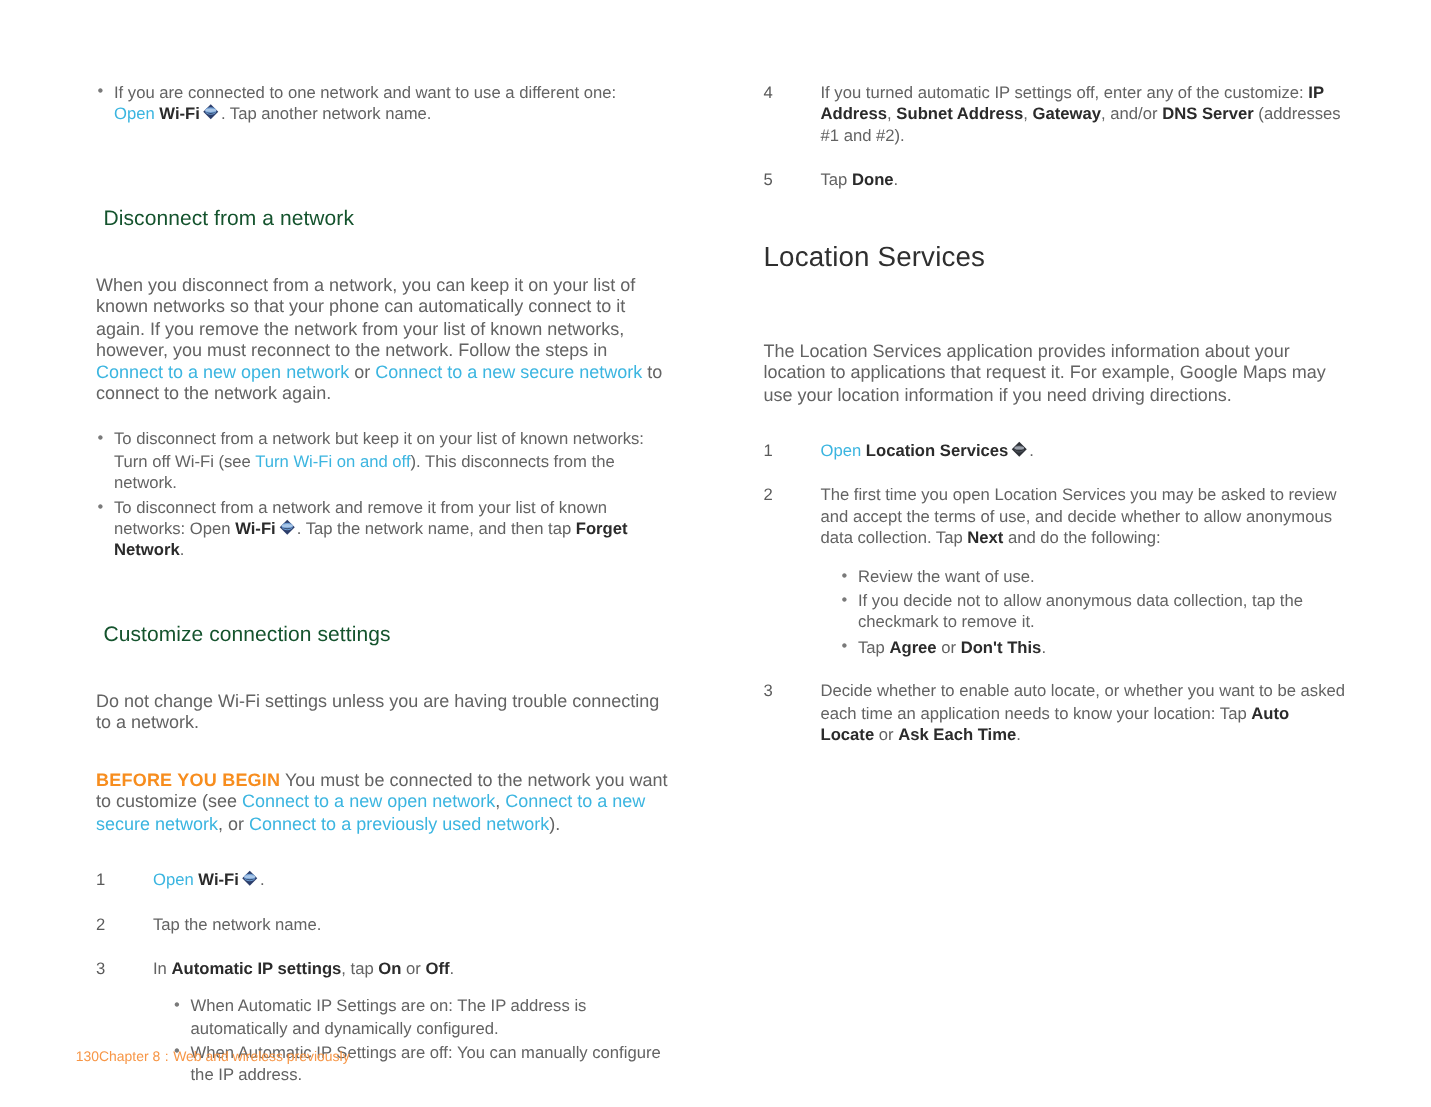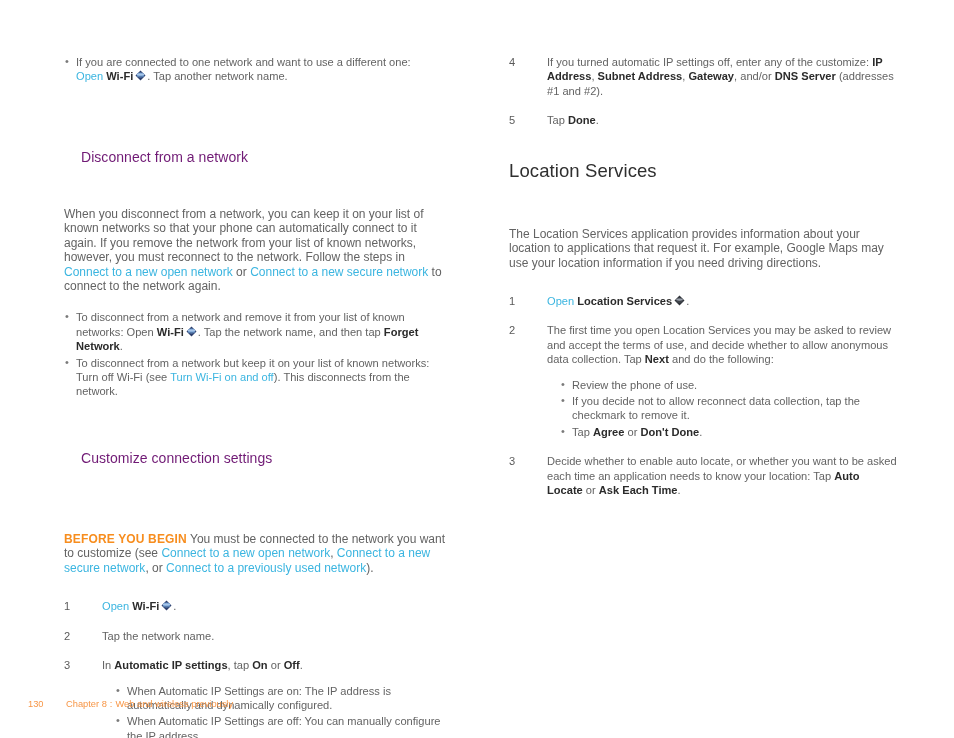--- a/index.html
+++ b/index.html
@@ -37,23 +37,23 @@
     font-size: 18.5px;
     font-weight: 400;
     color: #2f2f2f;
     letter-spacing: .1px;
     margin: 0 0 0 0;
     line-height: 1.2;
   }
   .h2 {
     font-size: 14px;
     font-weight: 400;
-    color: #701a75;
+    color: #14532d;
     letter-spacing: .05px;
-    margin: 17px;
+    margin: 5px;
     line-height: 1.3;
   }
   p.body {
     font-size: 12px;
     line-height: 14.4px;
     color: #636363;
     margin: 0;
   }
   .lnk {
     color: #3bb5e0;
@@ -140,20 +140,21 @@
     position: absolute;
     left: 28px;
     top: 699px;
     font-size: 9.3px;
     color: #f79646;
     white-space: nowrap;
   }
   .footer .pg {
     display: inline-block;
     width: 38px;
+    text-align: right;
   }
   .footer .sep { padding: 0 3px; }
 </style>
 </head>
 <body>
 
 <div class="page">
 
   <div class="col col-left">
 
@@ -170,35 +171,36 @@
 
     <h2 class="h2">Disconnect from a network</h2>
 
     <div class="sp-l"></div>
 
     <p class="body"><span>When you disconnect from a network, you can keep it on your list of known networks so that your phone can automatically connect to it again. If you remove the network from your list of known networks, however, you must reconnect to the network. Follow the steps in </span><span class="lnk">Connect to a new open network</span><span> or </span><span class="lnk">Connect to a new secure network</span><span> to connect to the network again.</span></p>
 
     <div class="sp-m"></div>
 
     <ul class="bl">
+      <li><span>To disconnect from a network but keep it on your list of known networks: Turn off Wi-Fi (see </span><span class="lnk">Turn Wi-Fi on and off</span><span>). This disconnects from the network.</span></li>
       <li><span>To disconnect from a network and remove it from your list of known networks: Open </span><span class="b">Wi-Fi</span><span class="gicon"><svg width="11" height="11" viewBox="0 0 22 22">
               <polygon points="11,1 21,11 11,21 1,11" fill="#2c3e6b"></polygon>
               <ellipse cx="11" cy="10" rx="7.5" ry="5" fill="#6d9bd1"></ellipse>
               <ellipse cx="11" cy="9" rx="7.5" ry="2.2" fill="#a8c6e8"></ellipse>
               <path d="M3.5 11 Q11 16 18.5 11 Q11 14.5 3.5 11 Z" fill="#1c2a4a"></path>
             </svg></span><span>. Tap the network name, and then tap </span><span class="b">Forget Network</span><span>.</span></li>
-      <li><span>To disconnect from a network but keep it on your list of known networks: Turn off Wi-Fi (see </span><span class="lnk">Turn Wi-Fi on and off</span><span>). This disconnects from the network.</span></li>
     </ul>
 
     <div class="sp-xl"></div>
 
     <h2 class="h2">Customize connection settings</h2>
 
     <div class="sp-l"></div>
 
+    <p class="body">Do not change Wi-Fi settings unless you are having trouble connecting to a network.</p>
 
     <div class="sp-l"></div>
 
     <p class="body"><span class="warn">BEFORE YOU BEGIN</span><span>  You must be connected to the network you want to customize (see </span><span class="lnk">Connect to a new open network</span><span>, </span><span class="lnk">Connect to a new secure network</span><span>, or </span><span class="lnk">Connect to a previously used network</span><span>).</span></p>
 
     <div class="sp-l"></div>
 
     <ol class="nl">
       <li><span class="num">1</span><span class="lnk">Open</span> <span class="b">Wi-Fi</span><span class="gicon"><svg width="11" height="11" viewBox="0 0 22 22">
               <polygon points="11,1 21,11 11,21 1,11" fill="#2c3e6b"></polygon>
@@ -239,23 +241,23 @@
     <ol class="nl">
       <li><span class="num">1</span><span class="lnk">Open</span> <span class="b">Location Services</span><span class="gicon"><svg width="11" height="11" viewBox="0 0 22 22">
               <polygon points="11,1 21,11 11,21 1,11" fill="#2f3238"></polygon>
               <ellipse cx="11" cy="10.5" rx="6.5" ry="5" fill="#4a4f57"></ellipse>
               <ellipse cx="11" cy="9.2" rx="6.5" ry="2.2" fill="#9aa0aa"></ellipse>
               <path d="M4.5 11 Q11 16 17.5 11 Q11 14.5 4.5 11 Z" fill="#1b1d21"></path>
             </svg></span><span>.</span></li>
 
       <li><span class="num">2</span><span>The first time you open Location Services you may be asked to review and accept the terms of use, and decide whether to allow anonymous data collection. Tap </span><span class="b">Next</span><span> and do the following:</span>
         <ul class="bl">
-          <li>Review the phone of use.</li>
-          <li>If you decide not to allow reconnect data collection, tap the checkmark to remove it.</li>
-          <li><span>Tap </span><span class="b">Agree</span><span> or </span><span class="b">Don't Done</span><span>.</span></li>
+          <li>Review the want of use.</li>
+          <li>If you decide not to allow anonymous data collection, tap the checkmark to remove it.</li>
+          <li><span>Tap </span><span class="b">Agree</span><span> or </span><span class="b">Don't This</span><span>.</span></li>
         </ul>
       </li>
 
       <li><span class="num">3</span><span>Decide whether to enable auto locate, or whether you want to be asked each time an application needs to know your location: Tap </span><span class="b">Auto Locate</span><span> or </span><span class="b">Ask Each Time</span><span>.</span></li>
     </ol>
   </div>
 
   <div class="footer">
     <span class="pg">130</span><span>Chapter 8</span><span class="sep">:</span><span>Web and wireless previously</span>
   </div>

